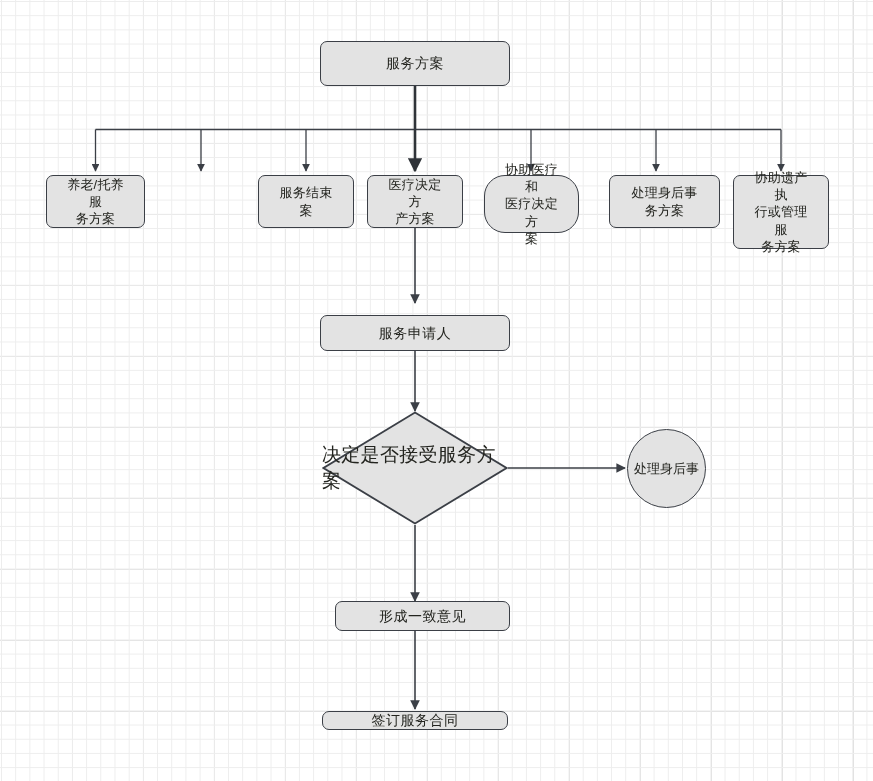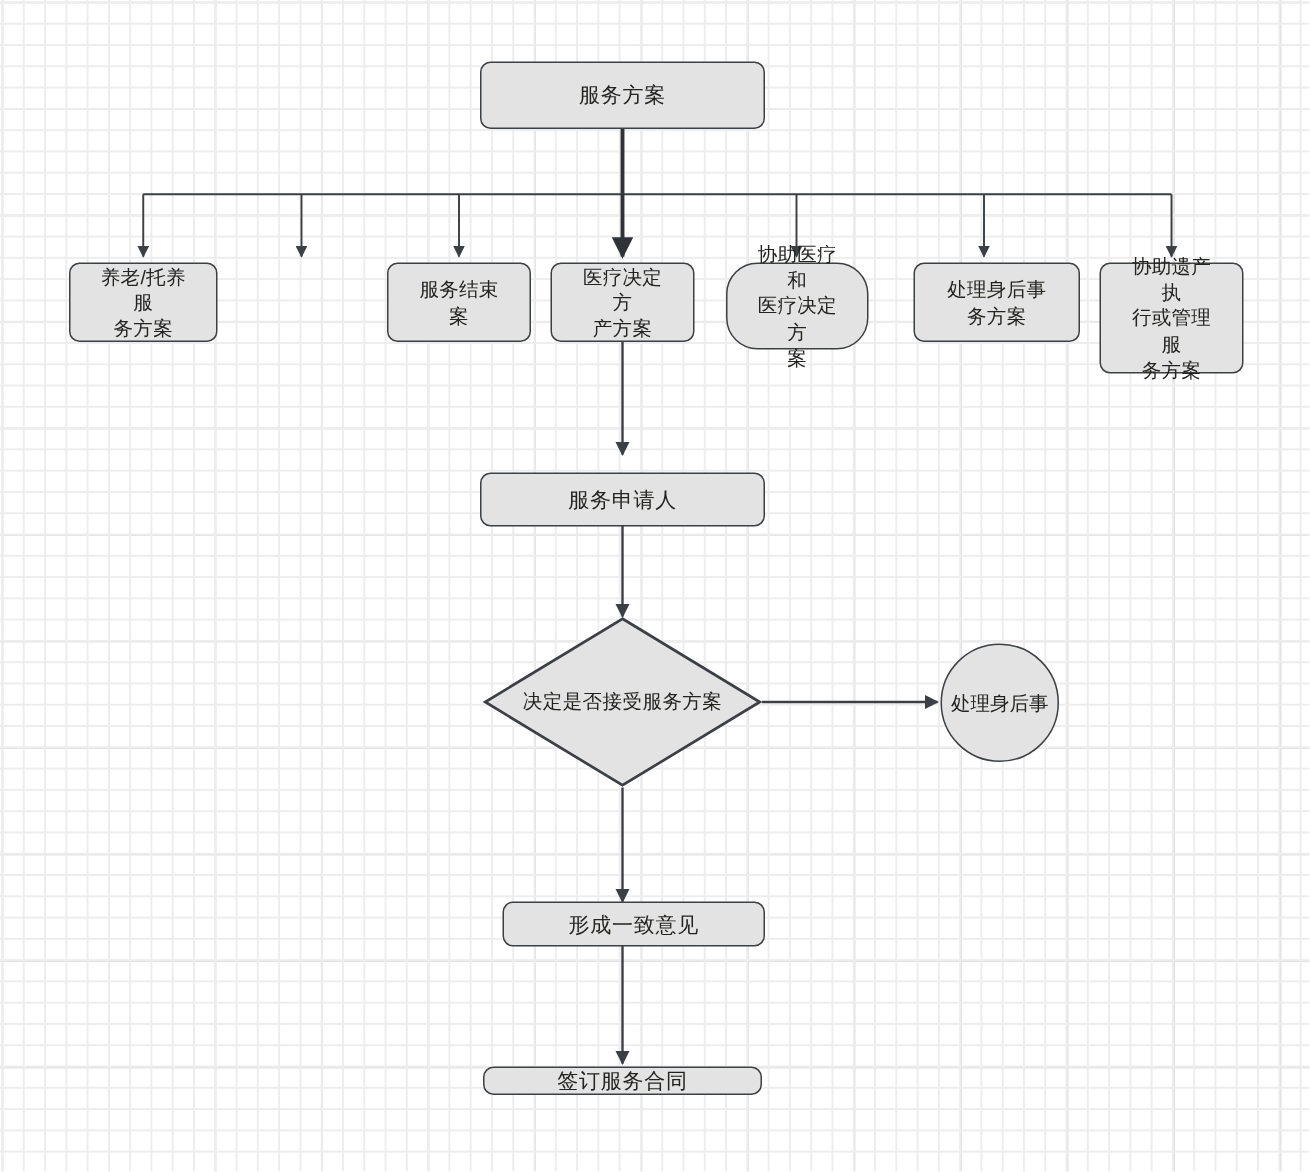--- a/index.html
+++ b/index.html
@@ -78,21 +78,21 @@
   }
   .diamond-label {
     position: absolute;
     left: 0;
     top: 0;
     width: 100%;
     height: 100%;
     display: flex;
     align-items: center;
     justify-content: center;
-    font-size: 13px;
+    font-size: 19px;
     color: #23241f;
     letter-spacing: 0.3px;
   }
 </style>
 </head>
 <body>
 
 <div id="canvas">
 
   <svg id="edges" viewBox="0 0 873 781" xmlns="http://www.w3.org/2000/svg">

